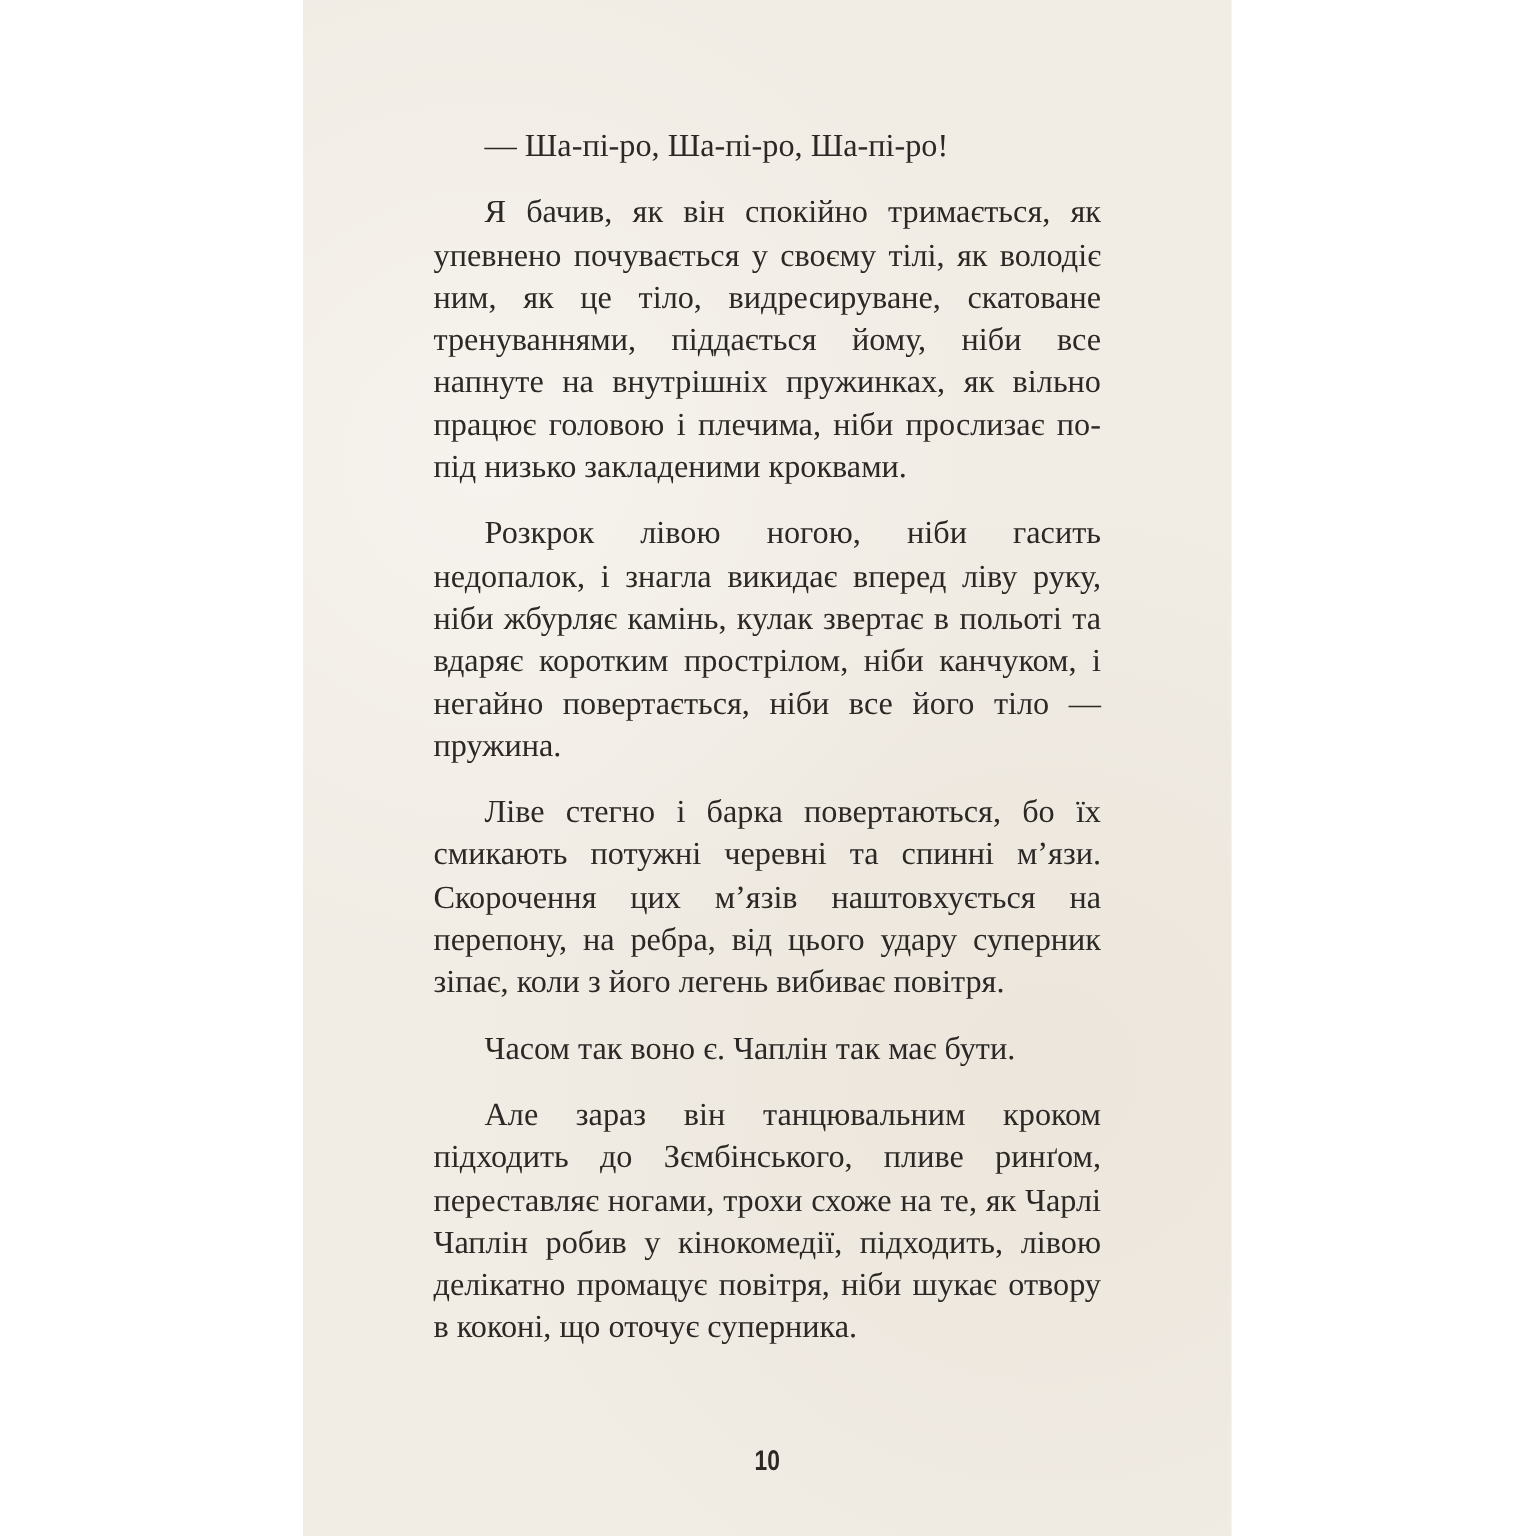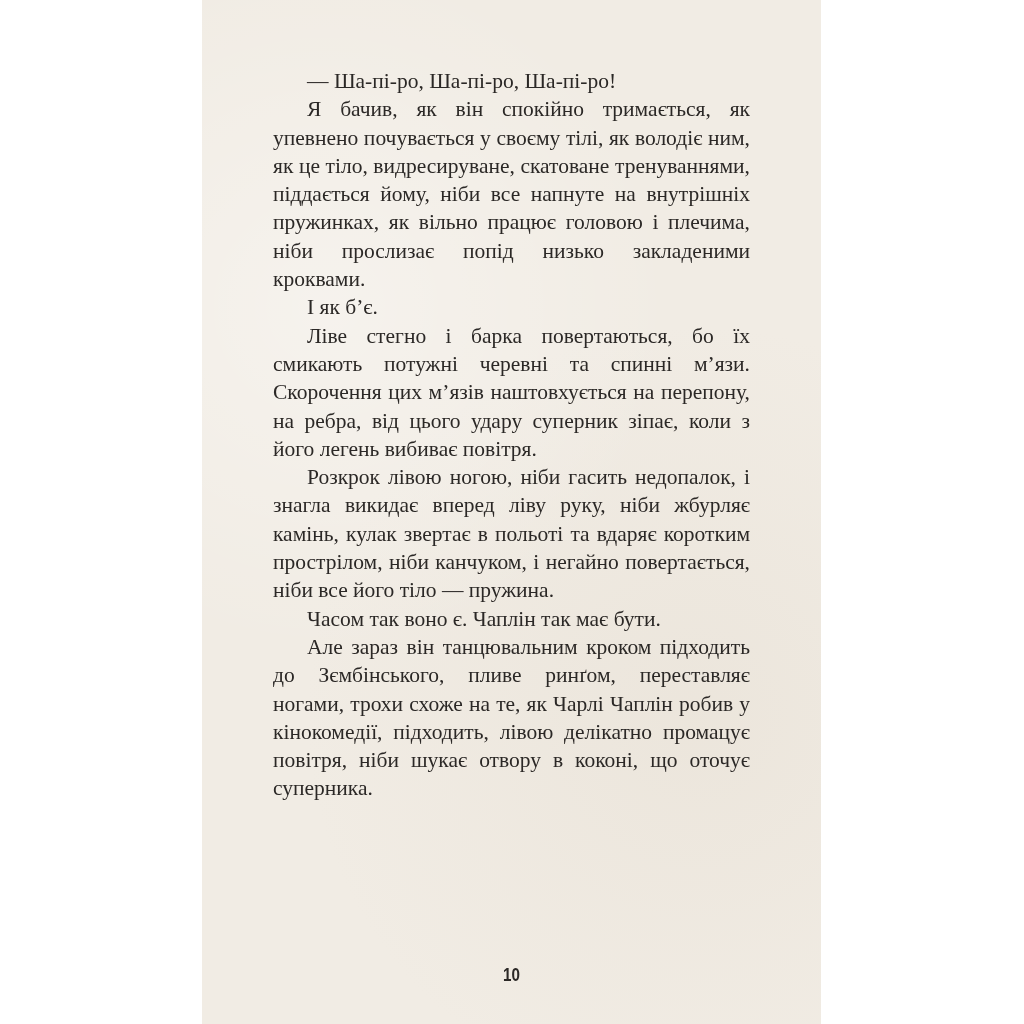--- a/index.html
+++ b/index.html
@@ -27,21 +27,21 @@
     top: 67px;
     width: 477px;
     font-family: "Liberation Serif", "DejaVu Serif", serif;
     font-size: 21.5px;
     line-height: 28.3px;
     color: #2b2826;
     text-align: justify;
     hyphens: manual;
   }
   .text-block p {
-    margin: 0;
+    margin: 16px;
     text-indent: 34px;
     text-align-last: left;
   }
   .page-number {
     position: absolute;
     left: 0;
     width: 619px;
     top: 964px;
     text-align: center;
     font-family: "Liberation Sans", "DejaVu Sans", sans-serif;
@@ -51,21 +51,20 @@
     transform: scaleX(0.8);
   }
 </style>
 </head>
 <body>
 
 <div class="page">
   <div class="text-block">
     <p>— Ша-пі-ро, Ша-пі-ро, Ша-пі-ро!</p>
     <p>Я бачив, як він спокійно тримається, як упевнено почувається у своєму тілі, як володіє ним, як це тіло, видресируване, скатоване тренуваннями, піддається йому, ніби все напнуте на внутрішніх пружинках, як вільно працює головою і плечима, ніби прослизає по­під низько закладеними кроквами.</p>
-    <p>І як б’є.</p>
+    <p>Розкрок лівою ногою, ніби гасить недопалок, і знаг­ла викидає вперед ліву руку, ніби жбурляє камінь, ку­лак звертає в польоті та вдаряє коротким прострілом, ніби канчуком, і негайно повертається, ніби все його тіло — пружина.</p>
     <p>Ліве стегно і барка повертаються, бо їх смикають потужні черевні та спинні м’язи. Скорочення цих м’я­зів наштовхується на перепону, на ребра, від цього уда­ру суперник зіпає, коли з його легень вибиває повітря.</p>
-    <p>Розкрок лівою ногою, ніби гасить недопалок, і знаг­ла викидає вперед ліву руку, ніби жбурляє камінь, ку­лак звертає в польоті та вдаряє коротким прострілом, ніби канчуком, і негайно повертається, ніби все його тіло — пружина.</p>
     <p>Часом так воно є. Чаплін так має бути.</p>
     <p>Але зараз він танцювальним кроком підходить до Зємбінського, пливе ринґом, переставляє ногами, тро­хи схоже на те, як Чарлі Чаплін робив у кінокомедії, підходить, лівою делікатно промацує повітря, ніби шу­кає отвору в коконі, що оточує суперника.</p>
 
   </div>
   <div class="page-number">10</div>
 </div>
 
 </body></html>

